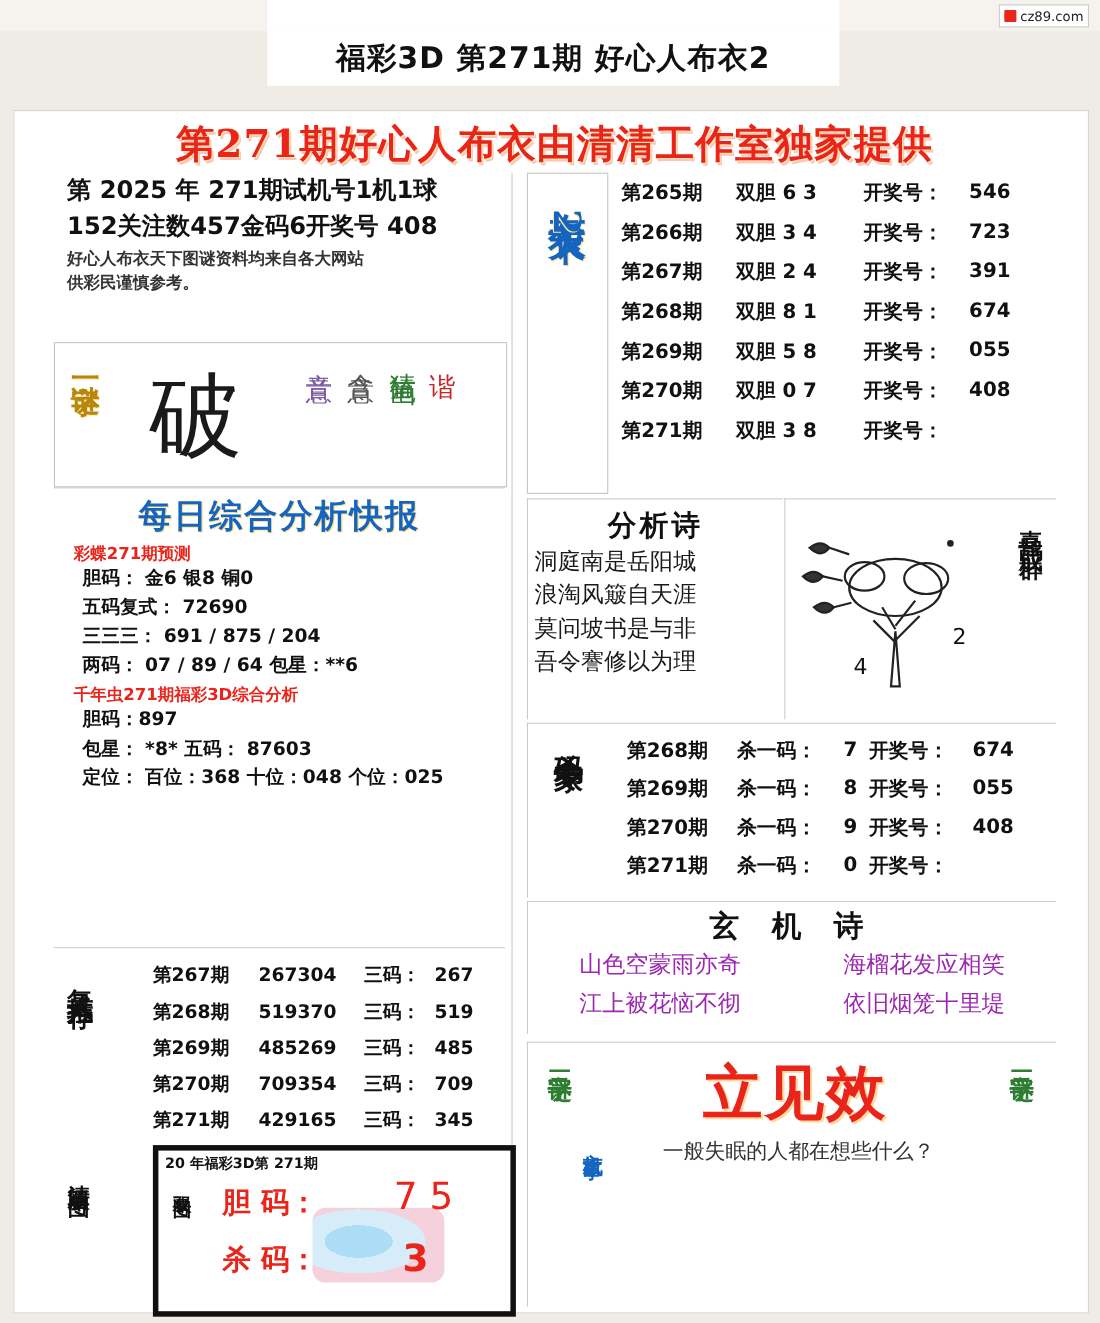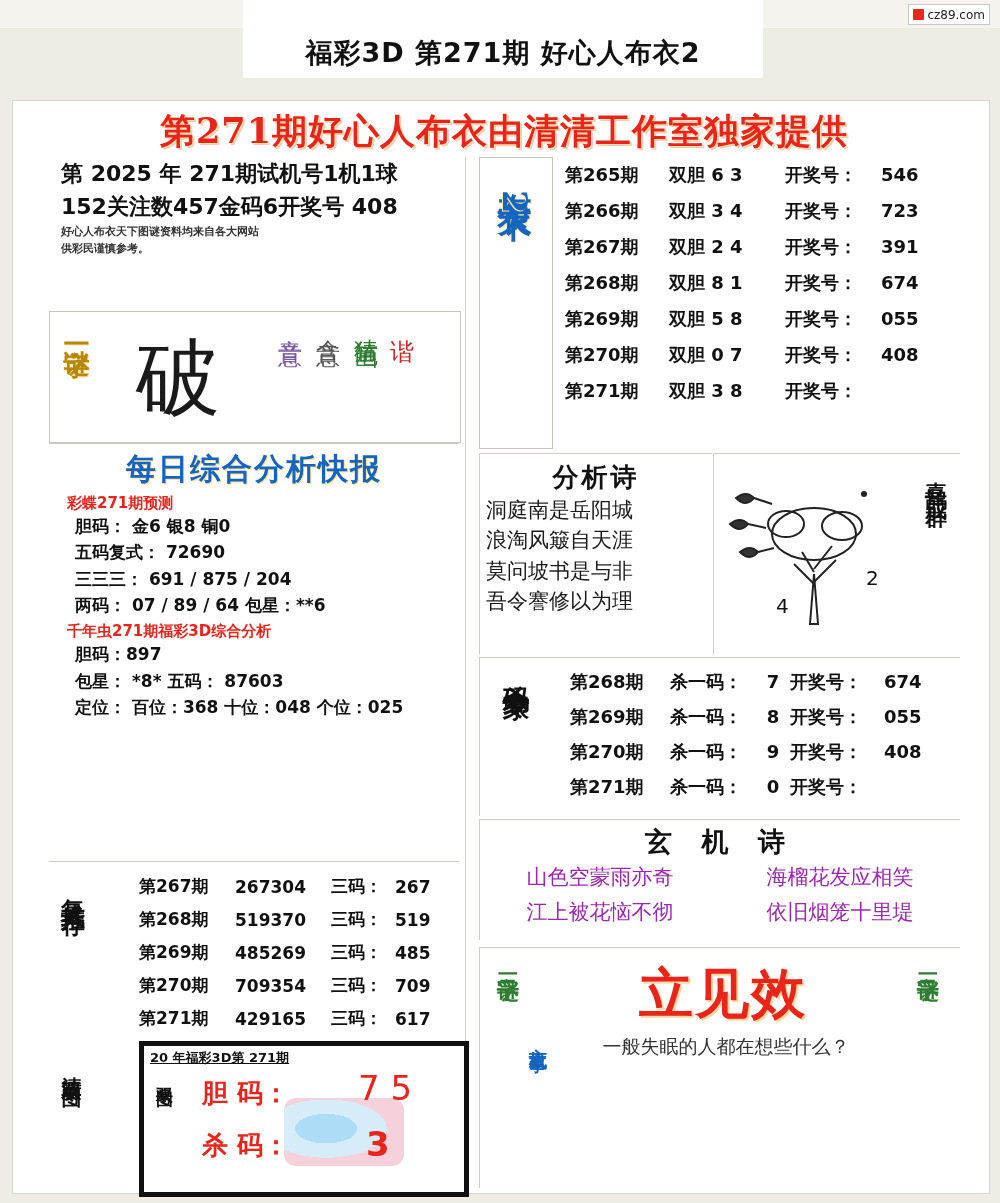--- a/index.html
+++ b/index.html
@@ -18,21 +18,21 @@
   .sheet{position:absolute;left:12px;top:100px;width:976px;height:1092px;background:#fff;border:1px solid #d8d5cf;}
 
   
   .banner{position:absolute;left:36px;top:8px;width:910px;height:44px;display:flex;align-items:center;justify-content:center;}
   .banner span{font-family:"DejaVu Serif","Liberation Serif",serif;font-weight:bold;font-size:35px;color:#e8241b;letter-spacing:1px;text-shadow:1px 1px 0 #ffe7a0,2px 2px 0 #f7c6c2;}
 
   
   .leftcol{position:absolute;left:48px;top:56px;width:410px;}
   .linfo{font-size:21px;color:#111;line-height:1.5;font-family:"DejaVu Sans","Liberation Sans",sans-serif;}
   .linfo .l1,.linfo .l2{font-weight:bold;font-size:22px;letter-spacing:0px;}
-  .lsmall{font-size:11px;color:#333;line-height:1.35;margin-top:2px;font-weight:bold;}
+  .lsmall{font-size:15px;color:#333;line-height:1.35;margin-top:2px;font-weight:bold;}
 
   
   .riddlebox{position:absolute;left:36px;top:210px;width:410px;height:130px;border:1px solid #c9c6c0;background:#fff;}
   .zimi{position:absolute;left:14px;top:18px;font-size:26px;color:#b8860b;font-weight:bold;line-height:1.0;writing-mode:vertical-rl;text-shadow:1px 1px 0 #ffe9a8;font-family:"DejaVu Serif","Liberation Serif",serif;}
   .bigchar{position:absolute;left:86px;top:10px;font-size:84px;font-family:"DejaVu Serif","Liberation Serif",serif;color:#1a1a1a;}
   .vwords{position:absolute;top:8px;font-size:24px;writing-mode:vertical-rl;font-family:"DejaVu Serif","Liberation Serif",serif;letter-spacing:4px;}
   .vw1{left:300px;color:#2e7d32;}
   .vw2{left:262px;color:#555;}
   .vw3{left:224px;color:#7b5aa6;}
   .vwA{left:336px;color:#c62828;}
@@ -63,21 +63,21 @@
   .frow{height:33px;display:flex;align-items:center;font-size:17px;font-weight:bold;color:#111;}
   .frow .a{width:96px;}
   .frow .b{width:96px;}
   .frow .c{width:64px;}
   .frow .d{width:60px;}
 
   
   .dblock{position:absolute;left:36px;top:940px;width:410px;height:146px;}
   .dblock .vlabel{position:absolute;left:10px;top:20px;writing-mode:vertical-rl;font-size:20px;font-weight:bold;color:#111;letter-spacing:3px;font-family:"DejaVu Serif","Liberation Serif",serif;}
   .imgbox{position:absolute;left:90px;top:0px;width:320px;height:146px;background:#fff;border:5px solid #111;}
-  .imgbox .topline{position:absolute;left:6px;top:3px;font-size:13px;font-weight:bold;color:#111;text-decoration:underline;}
+  .imgbox .topline{position:absolute;left:6px;top:3px;font-size:13px;font-weight:bold;color:#111;}
   .imgbox .vlab2{position:absolute;left:10px;top:28px;writing-mode:vertical-rl;font-size:17px;font-weight:bold;color:#111;letter-spacing:2px;}
   .imgbox .dm{position:absolute;left:58px;top:30px;font-size:26px;font-weight:bold;color:#e8241b;font-family:"DejaVu Serif","Liberation Serif",serif;}
   .imgbox .sm{position:absolute;left:58px;top:82px;font-size:26px;font-weight:bold;color:#e8241b;font-family:"DejaVu Serif","Liberation Serif",serif;}
   .imgbox .num1{position:absolute;left:214px;top:22px;font-size:34px;font-weight:normal;color:#e8241b;}
   .imgbox .num2{position:absolute;left:222px;top:78px;font-size:34px;font-weight:bold;color:#e8241b;}
   .imgbox .blob{position:absolute;left:140px;top:52px;width:120px;height:68px;background:radial-gradient(ellipse at 35% 45%, #9fd6f5 0 28%, #cfe9f8 28% 55%, #f3c9d6 55% 100%);opacity:.85;border-radius:12px;}
 
   
   .apoem{position:absolute;left:466px;top:352px;width:232px;height:200px;border-left:1px solid #cfccc6;border-top:1px solid #cfccc6;}
   .apoem .hd{text-align:center;font-size:26px;font-weight:bold;color:#111;font-family:"DejaVu Serif","Liberation Serif",serif;margin-top:6px;letter-spacing:3px;}
@@ -252,21 +252,21 @@
         <div class="frow">
           <div class="a">第270期</div>
           <div class="b">709354</div>
           <div class="c">三码：</div>
           <div class="d">709</div>
         </div>
         <div class="frow">
           <div class="a">第271期</div>
           <div class="b">429165</div>
           <div class="c">三码：</div>
-          <div class="d">617</div>
+          <div class="d">345</div>
         </div>
       </div>
     </div>
 
     <div class="dblock">
       <div class="vlabel">清清双号图</div>
       <div class="imgbox">
         <div class="topline">20    年福彩3D第 271期</div>
         <div class="vlab2">双号图</div>
         <div class="blob"></div>

